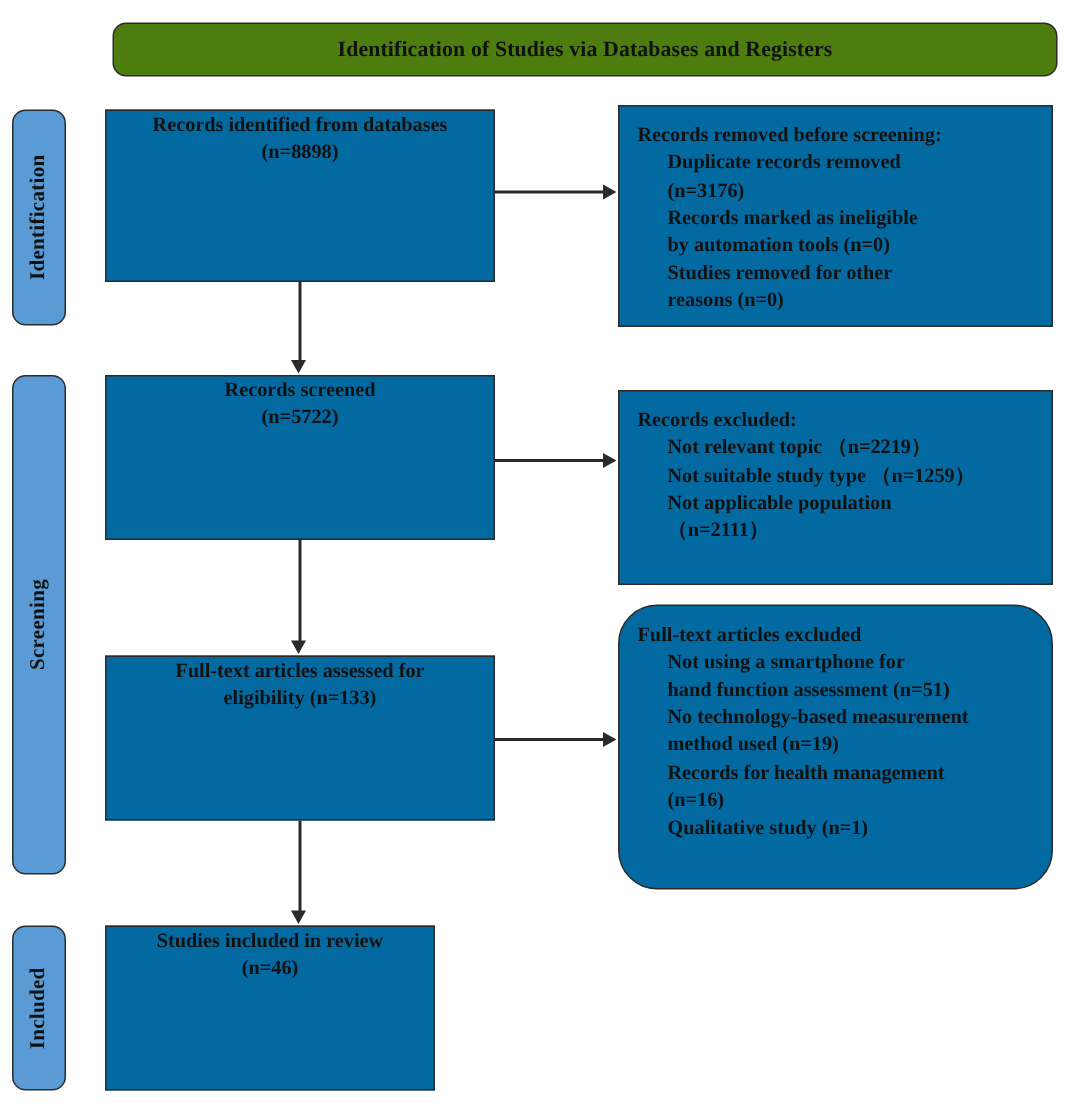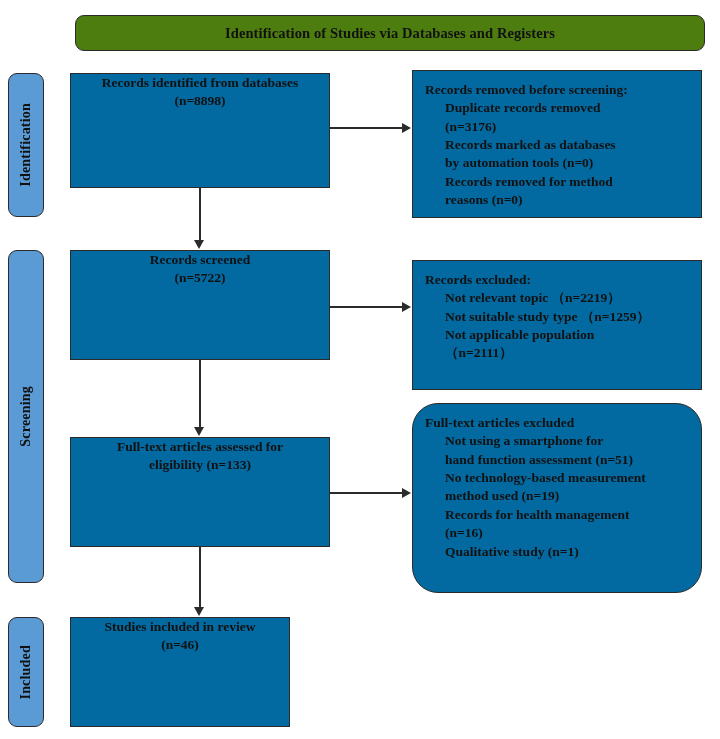--- a/index.html
+++ b/index.html
@@ -186,23 +186,23 @@
     <div class="box-text">
       <span>Records identified from databases</span><br>
       <span>(n=8898)</span>
     </div>
   </div>
 
   <div class="flow-box listed" id="box-removed">
     <span class="list-head">Records removed before screening:</span>
     <span class="list-line">Duplicate records removed</span>
     <span class="list-line">(n=3176)</span>
-    <span class="list-line">Records marked as databases</span>
+    <span class="list-line">Records marked as ineligible</span>
     <span class="list-line">by automation tools (n=0)</span>
-    <span class="list-line">Records removed for method</span>
+    <span class="list-line">Studies removed for other</span>
     <span class="list-line">reasons (n=0)</span>
   </div>
 
   <div class="flow-box centered" id="box-screened">
     <div class="box-text">
       <span>Records screened</span><br>
       <span>(n=5722)</span>
     </div>
   </div>
 

